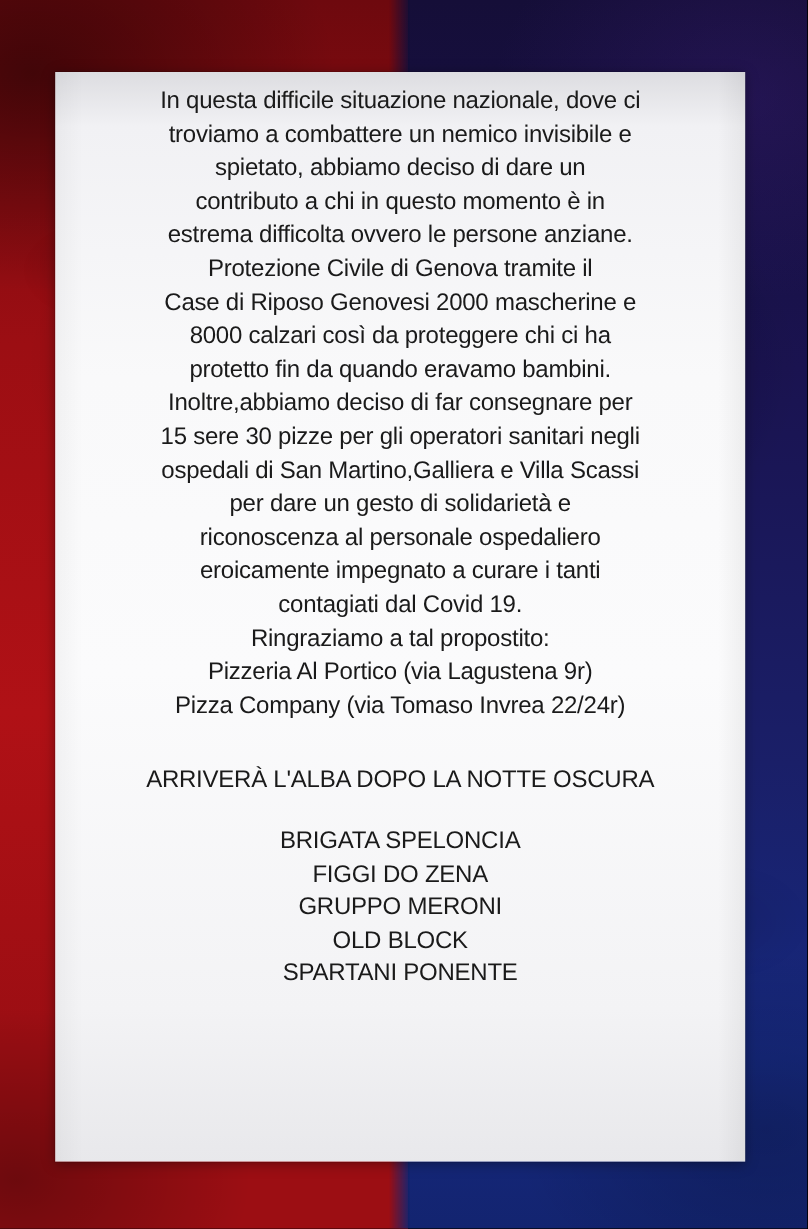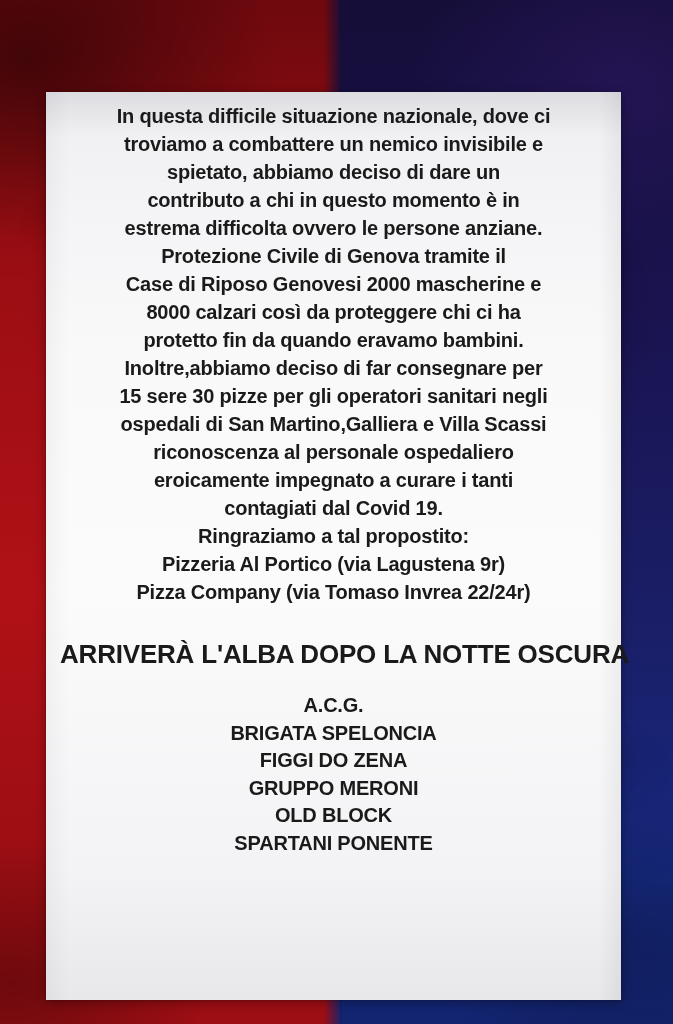--- a/index.html
+++ b/index.html
@@ -43,29 +43,28 @@
   .paper {
     position: absolute; left: 46px; top: 60px; width: 575px; height: 908px;
     box-sizing: border-box; padding: 10px 14px 0;
     background:
       linear-gradient(90deg, rgba(0,0,0,0.035) 0%, rgba(0,0,0,0) 4%, rgba(0,0,0,0) 96%, rgba(0,0,0,0.05) 100%),
       linear-gradient(180deg, #dddde1 0%, #f1f1f4 5%, #f9f9fa 28%,
                       #fbfbfc 55%, #f3f3f5 86%, #e8e8eb 100%);
     box-shadow: 0 2px 10px rgba(0,0,0,0.35), 0 0 1px rgba(0,0,0,0.4);
     color: var(--text-color);
     text-align: center;
-    font-weight: 700;
-    margin-top: 32px;
+    font-weight: 400;
   }
   .body-lines .line {
     font-size: 20px; line-height: 28px; letter-spacing: -0.2px; white-space: nowrap;
   }
   .slogan {
     margin-top: 34px;
-    font-size: 26px; line-height: 28px; letter-spacing: -0.2px; white-space: nowrap;
+    font-size: 20px; line-height: 28px; letter-spacing: -0.2px; white-space: nowrap;
   }
   .signatories { margin-top: 24px; }
   .signatories .line {
     font-size: 20px; line-height: 27.5px; letter-spacing: -0.2px; white-space: nowrap;
   }
 </style>
 </head>
 <body style="--red-dark: #6e090e; --red-main: #9c0e13; --red-bright: #b01116; --blue-top: #150e38; --blue-mid-dark: #1a1350; --blue-mid: #1a1f68; --blue-bottom: #16297f; --blue-bottom-deep: #132470; --text-color: #1a1a1a;">
 
 <div class="bg-red"></div>
@@ -80,32 +79,32 @@
       <div class="line">spietato, abbiamo deciso di dare un</div>
       <div class="line">contributo a chi in questo momento è in</div>
       <div class="line">estrema difficolta ovvero le persone anziane.</div>
       <div class="line">Protezione Civile di Genova tramite il</div>
       <div class="line">Case di Riposo Genovesi 2000 mascherine e</div>
       <div class="line">8000 calzari così da proteggere chi ci ha</div>
       <div class="line">protetto fin da quando eravamo bambini.</div>
       <div class="line">Inoltre,abbiamo deciso di far consegnare per</div>
       <div class="line">15 sere 30 pizze per gli operatori sanitari negli</div>
       <div class="line">ospedali di San Martino,Galliera e Villa Scassi</div>
+      <div class="line">per dare un gesto di solidarietà e</div>
       <div class="line">riconoscenza al personale ospedaliero</div>
       <div class="line">eroicamente impegnato a curare i tanti</div>
       <div class="line">contagiati dal Covid 19.</div>
       <div class="line">Ringraziamo a tal propostito:</div>
       <div class="line">Pizzeria Al Portico (via Lagustena 9r)</div>
       <div class="line">Pizza Company (via Tomaso Invrea 22/24r)</div>
     </div>
 
   <div class="slogan">ARRIVERÀ L'ALBA DOPO LA NOTTE OSCURA</div>
 
   <div class="signatories">
 
-  <div class="line">A.C.G.</div>
       <div class="line">BRIGATA SPELONCIA</div>
       <div class="line">FIGGI DO ZENA</div>
       <div class="line">GRUPPO MERONI</div>
       <div class="line">OLD BLOCK</div>
       <div class="line">SPARTANI PONENTE</div>
     </div>
 </div>
 
 </body></html>

